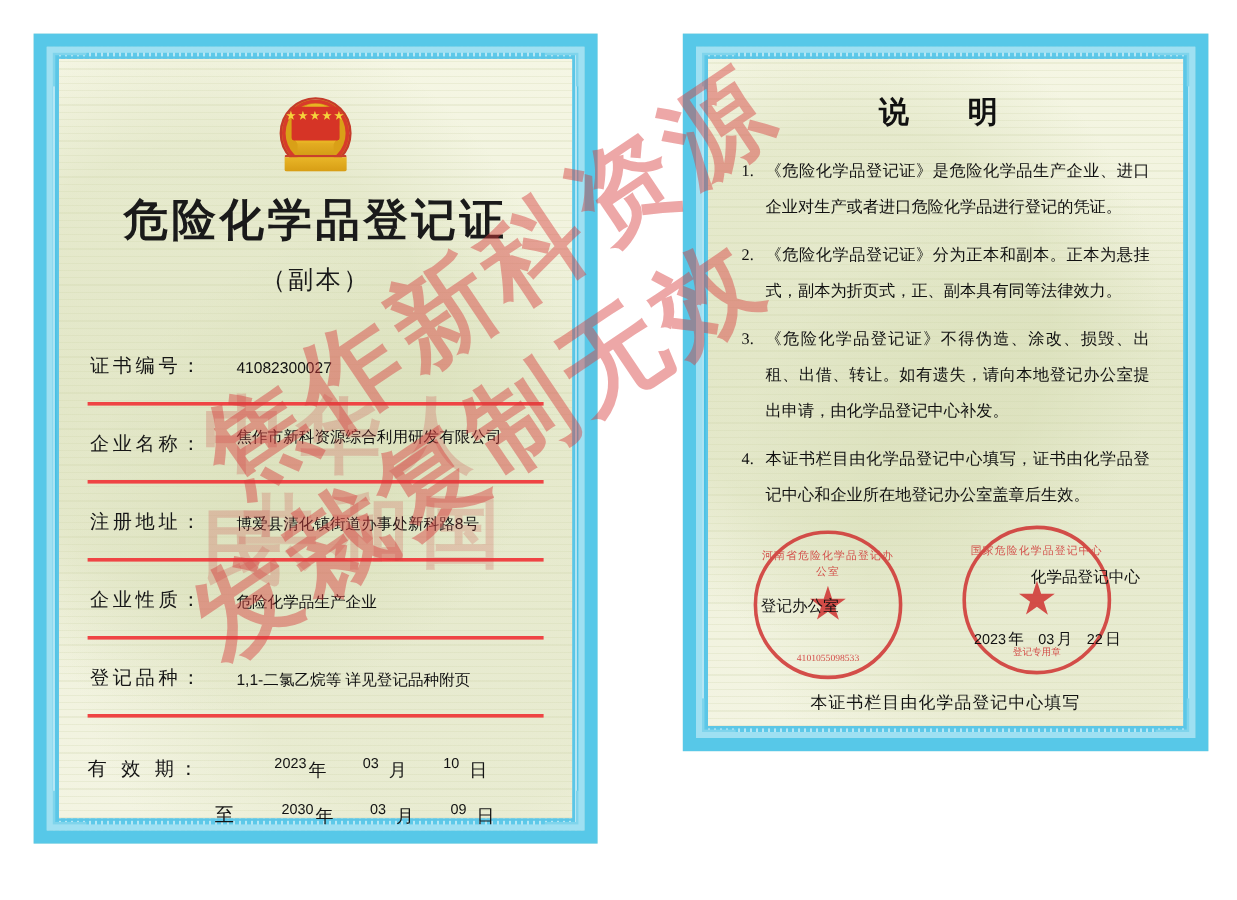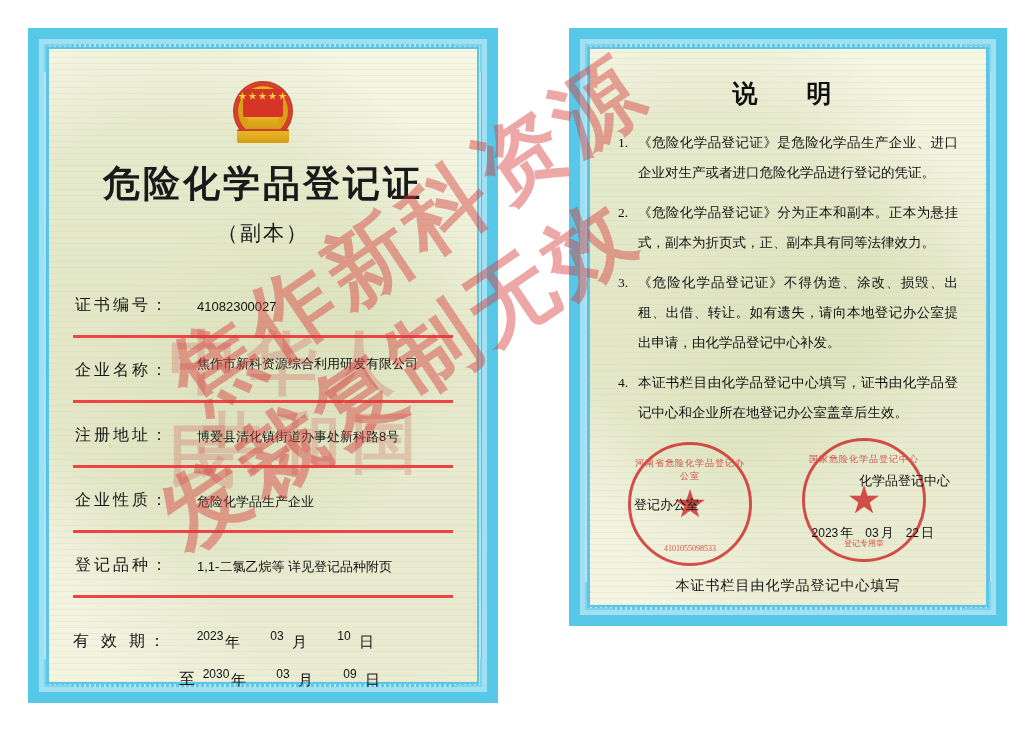--- a/index.html
+++ b/index.html
@@ -186,20 +186,21 @@
   }
   .field-value.two-line { padding-top: 10px; }
 
   .valid-block {
     margin-top: 16px;
   }
   .valid-row {
     display: flex;
     align-items: flex-end;
     height: 38px;
+    gap: 32px;
   }
   .valid-label {
     width: 122px;
     flex: none;
     font-size: 16px;
     letter-spacing: 4px;
     color: #141414;
   }
   .valid-label.indent { text-align: right; padding-right: 6px; letter-spacing: 0; }
   .date-seg {

